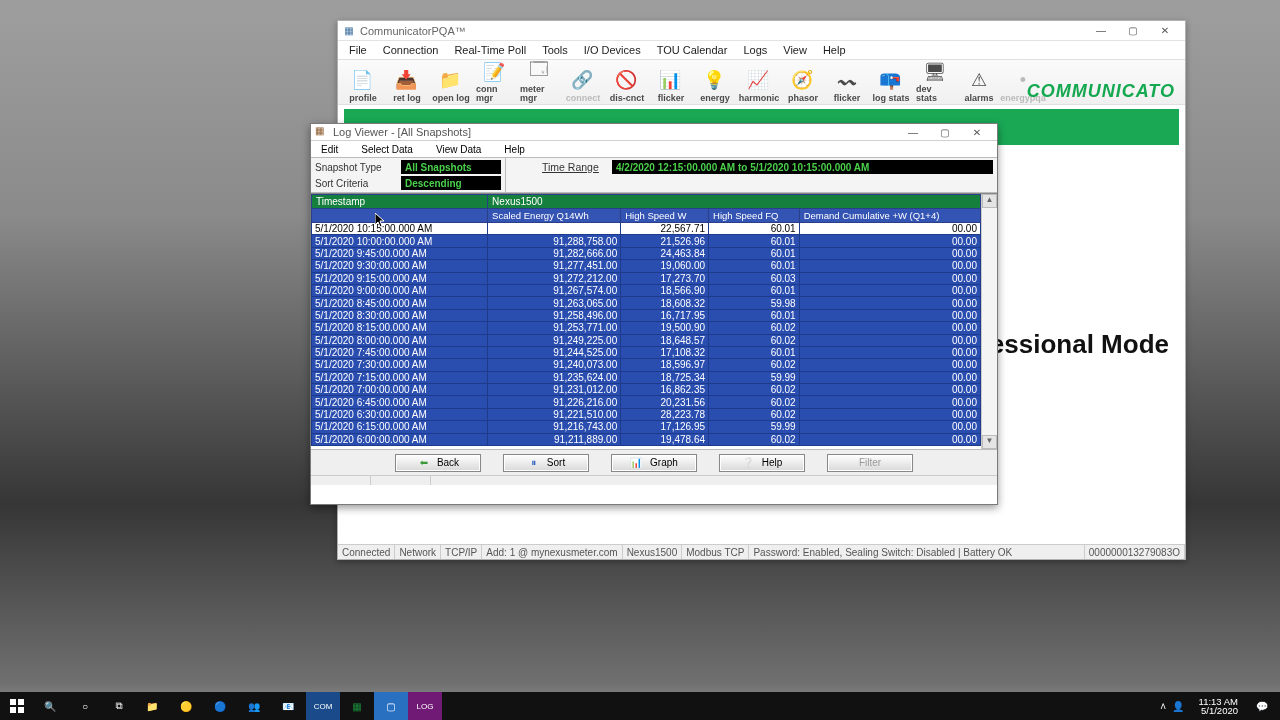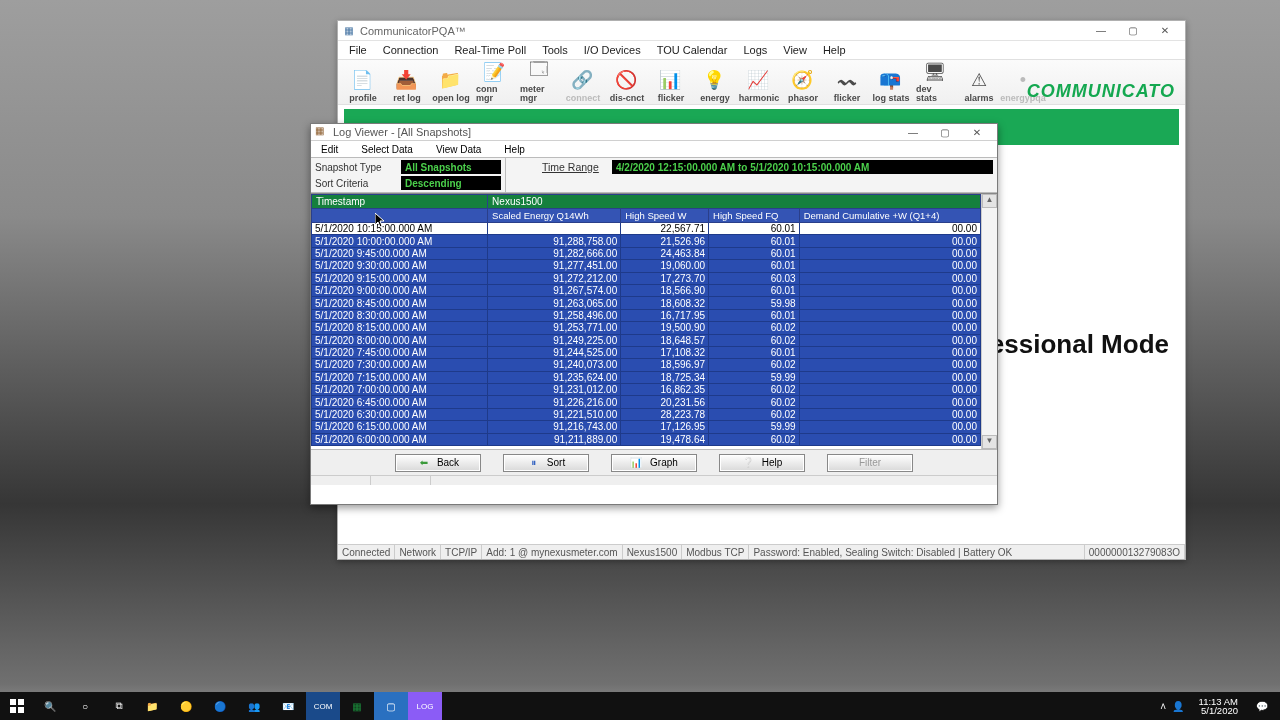--- a/index.html
+++ b/index.html
@@ -430,21 +430,21 @@
   <div class="tb-ic">○</div>
   <div class="tb-ic">⧉</div>
   <div class="tb-ic">📁</div>
   <div class="tb-ic">🟡</div>
   <div class="tb-ic">🔵</div>
   <div class="tb-ic">👥</div>
   <div class="tb-ic">📧</div>
   <div class="tb-ic" style="background:#1a4a8a;font-size:8px">COM</div>
   <div class="tb-ic" style="color:#1a8a3a">▦</div>
   <div class="tb-ic" style="background:#2a70c0">▢</div>
-  <div class="tb-ic" style="background:#8b5cf6;font-size:8px">LOG</div>
+  <div class="tb-ic" style="background:#701a75;font-size:8px">LOG</div>
   <div class="tb-spacer"></div>
   <div class="tray">
     <span>˄</span>
     <span>👤</span>
   </div>
   <div class="clock">
     <span>11:13 AM</span>
     <span>5/1/2020</span>
   </div>
   <div class="tb-ic">💬</div>

